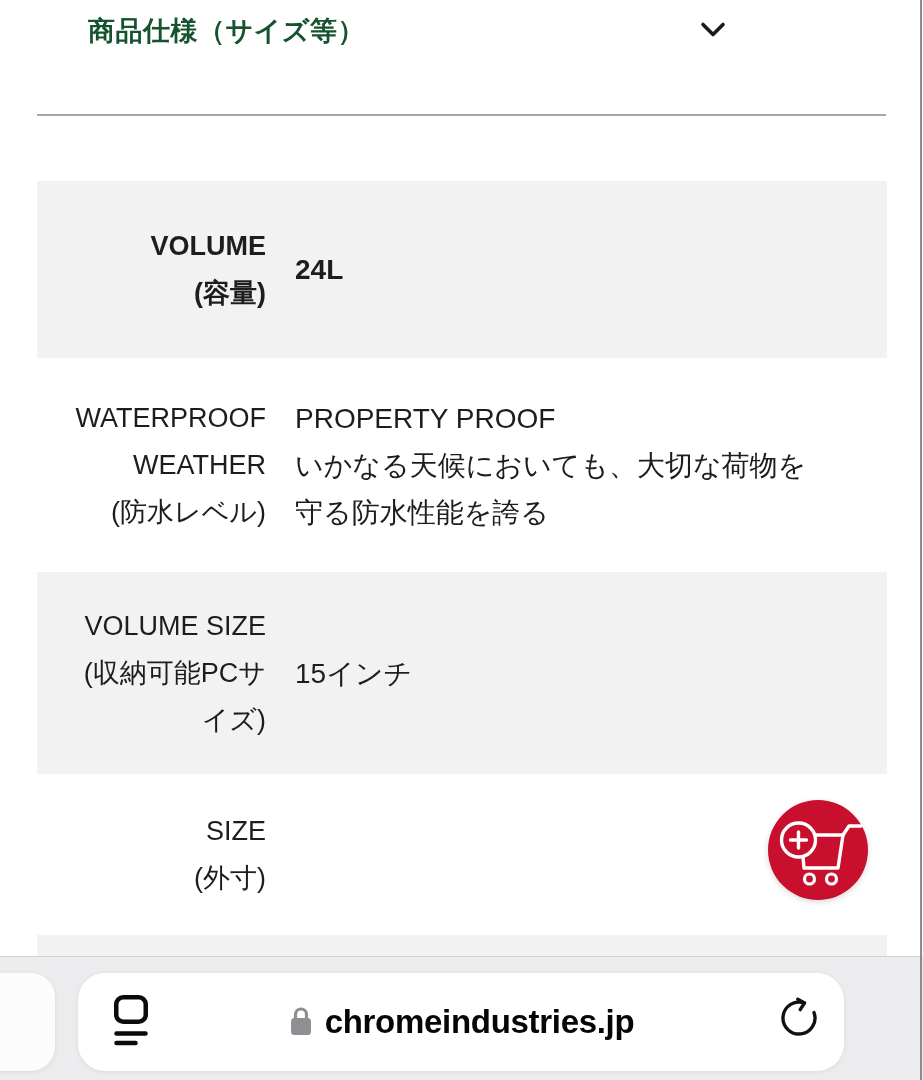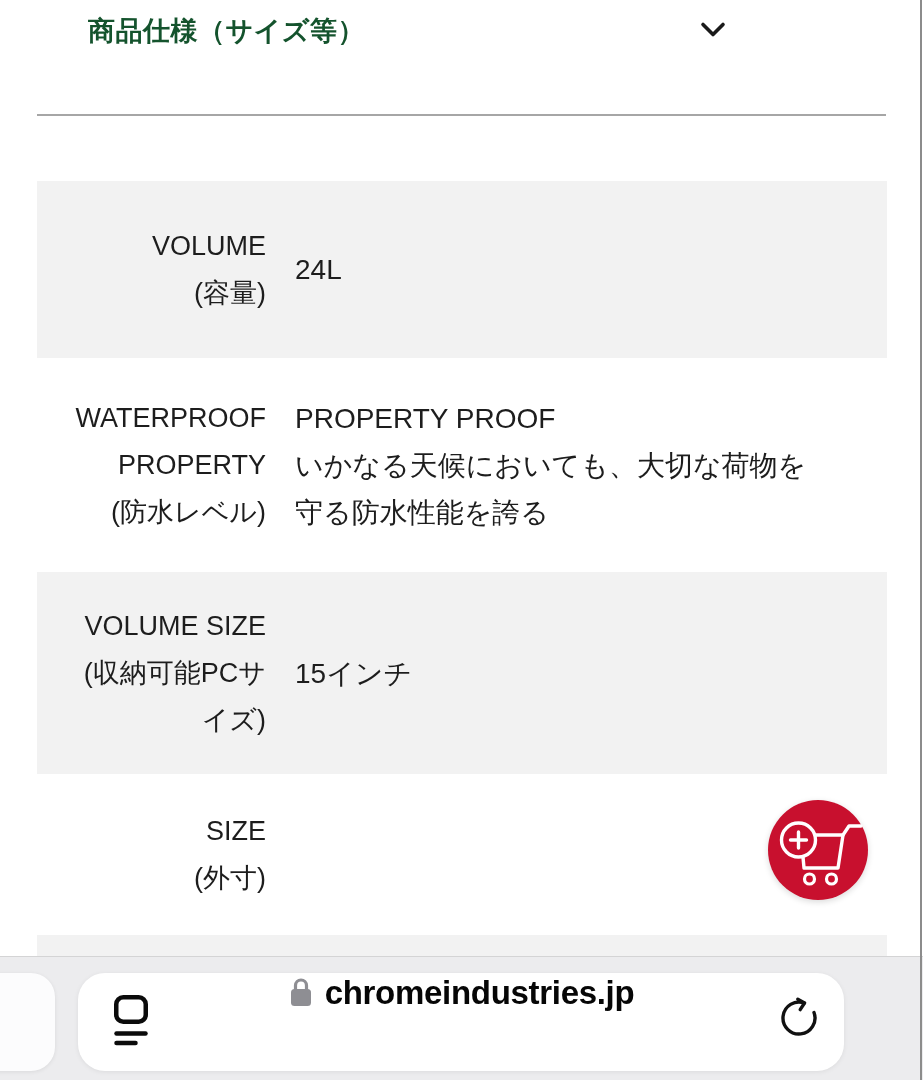--- a/index.html
+++ b/index.html
@@ -19,21 +19,21 @@
     letter-spacing:.5px;white-space:nowrap;
   }
   .chevron{position:absolute;left:699px;top:21px;}
   .header-divider{
     position:absolute;left:37px;top:114px;width:849px;height:2px;background:#a6a6a6;
   }
   
   .spec-table{position:absolute;left:37px;top:181px;width:850px;}
   .spec-row{display:flex;align-items:center;width:100%;}
   .spec-row.shade{background:#f2f2f2;}
-  .row-volume{height:177px;}
+  .row-volume{height:177px;font-weight:bold;}
   .row-waterproof{height:214px;}
   .row-laptop{height:202px;}
   .row-size{height:161px;}
   .row-partial{height:24px;}
   .spec-label{
     width:229px;flex:none;text-align:right;
     font-size:27px;line-height:47px;color:#1d1d1d;white-space:pre-line;
   }
   .spec-value{
     flex:1;margin-left:29px;padding-right:30px;
@@ -53,21 +53,21 @@
   }
   .tab-peek{
     position:absolute;left:-26px;top:16px;width:81px;height:98px;
     background:#fcfcfd;border-radius:24px;
     box-shadow:0 1px 4px rgba(0,0,0,.08);
   }
   .url-bar{
     position:absolute;left:78px;top:16px;width:766px;height:98px;
     background:#ffffff;border-radius:27px;
     box-shadow:0 1px 5px rgba(0,0,0,.07);
-    display:flex;align-items:flex-start;justify-content:center;cursor:pointer;
+    display:flex;align-items:center;justify-content:center;cursor:pointer;
   }
   .page-settings-btn{
     position:absolute;left:36px;top:22px;width:34px;height:52px;
     background:none;border:none;padding:0;cursor:pointer;
   }
   .url-center{display:flex;align-items:center;}
   .lock{margin-right:11px;margin-top:2px;}
   .url-text{
     font-size:33px;font-weight:700;color:#060606;letter-spacing:-.3px;white-space:nowrap;
   }
@@ -94,21 +94,21 @@
 <div class="header-divider"></div>
 
 <div class="spec-table">
   <div class="spec-row shade row-volume">
     <div class="spec-label">VOLUME
 (容量)</div>
     <div class="spec-value">24L</div>
   </div>
   <div class="spec-row row-waterproof">
     <div class="spec-label">WATERPROOF
-PROPERTY
+WEATHER
 (防水レベル)</div>
     <div class="spec-value">PROPERTY PROOF
 いかなる天候においても、大切な荷物を
 守る防水性能を誇る</div>
   </div>
   <div class="spec-row shade row-laptop">
     <div class="spec-label">VOLUME SIZE
 (収納可能PCサ
 イズ)</div>
     <div class="spec-value">15インチ</div>

